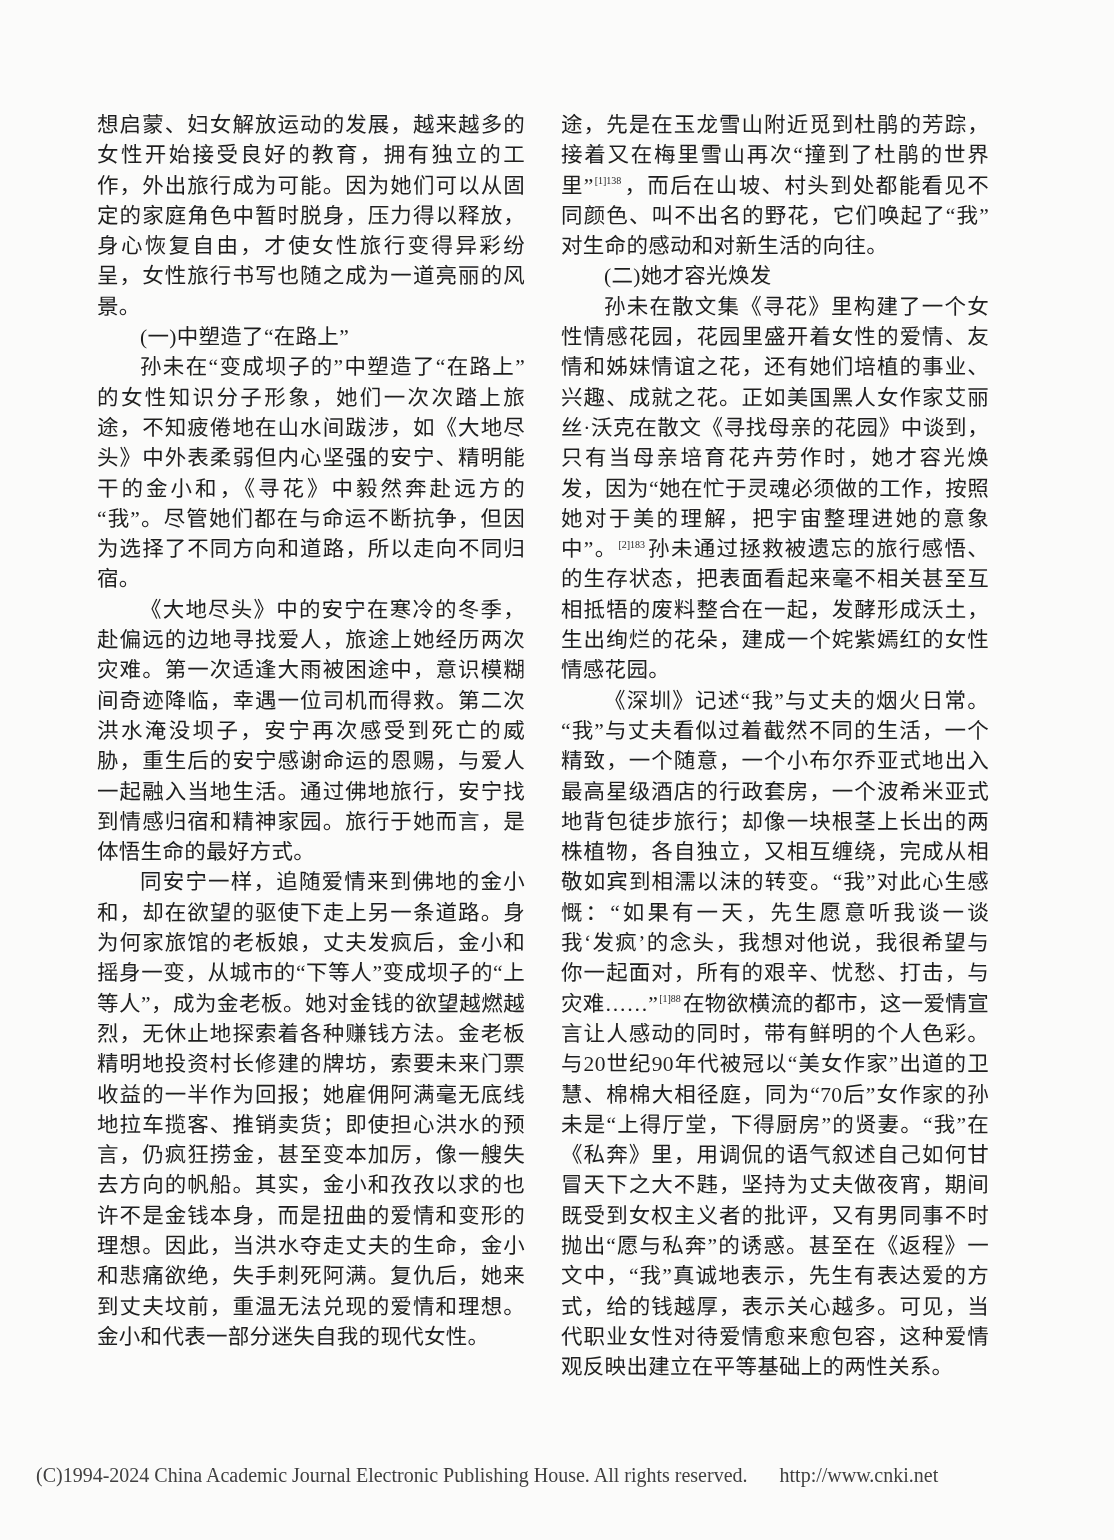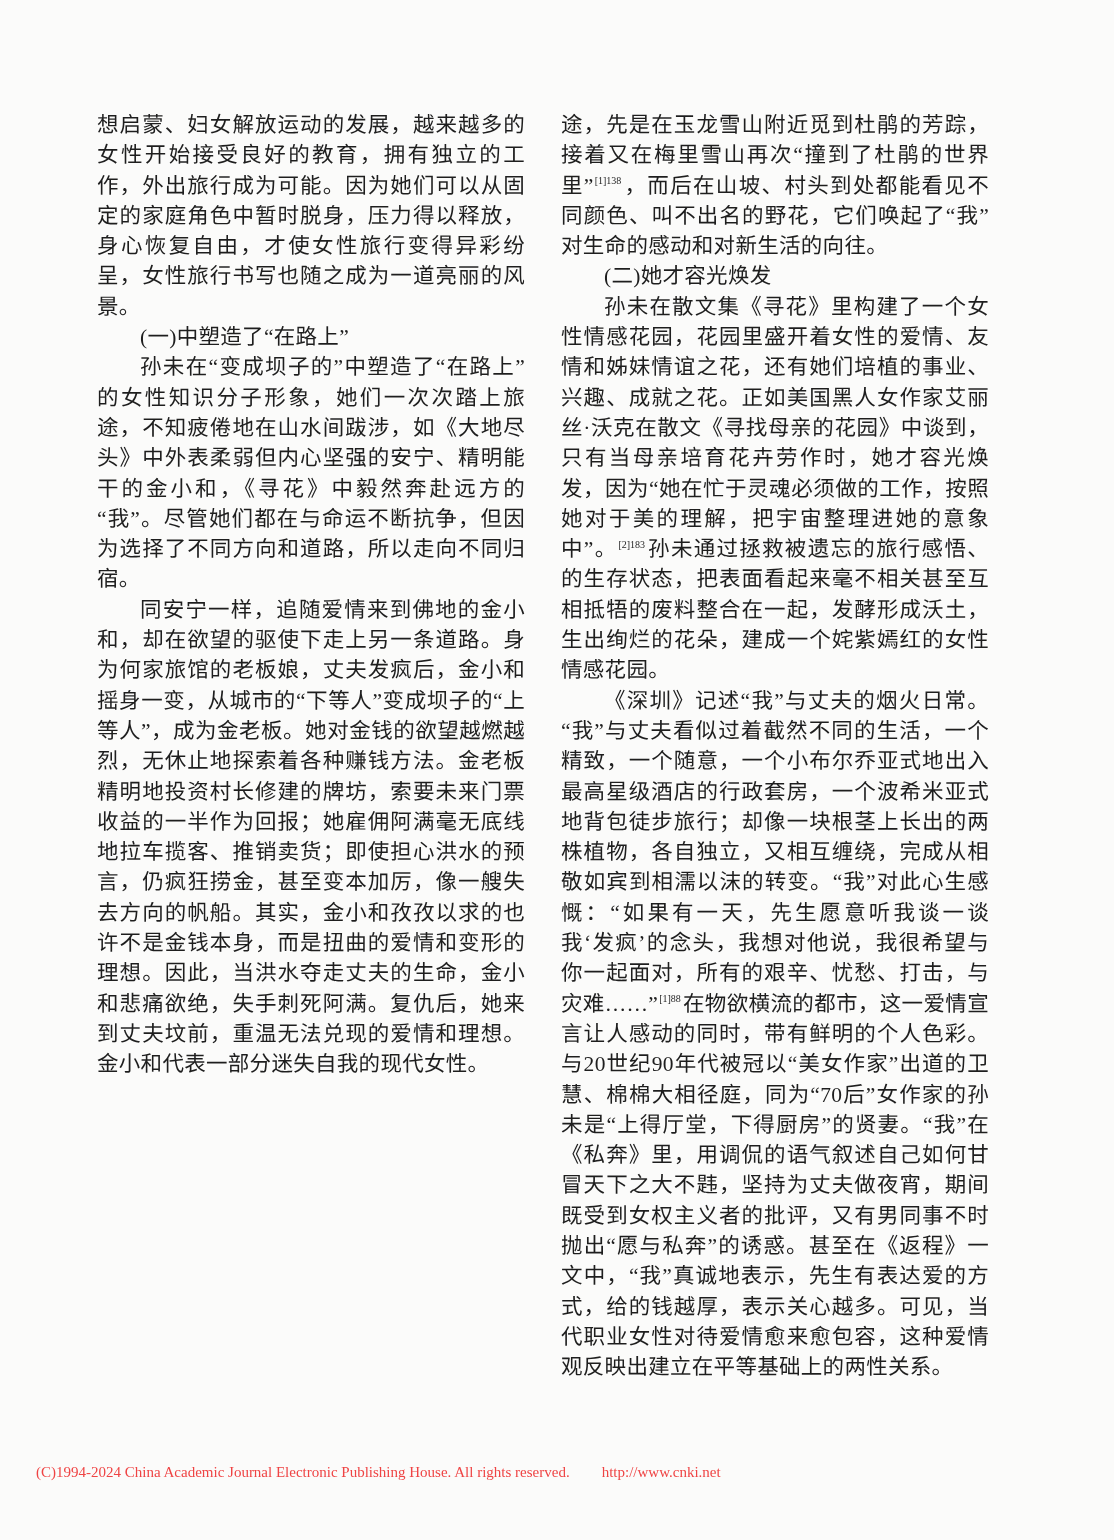--- a/index.html
+++ b/index.html
@@ -27,37 +27,38 @@
   .para.cont{text-indent:0;}
   .fnref{
     font-size:10px;
     line-height:0;
     vertical-align:super;
     letter-spacing:0;
     margin:0 2px 0 1px;
   }
   .footer{
     position:absolute;left:36px;top:1464px;width:1060px;
-    color:#ef4444;
-    font-size:15px;
+    color:#404040;
+    font-size:20px;
     white-space:nowrap;
   }
   .footer .url{margin-left:32px;}
 </style>
 </head>
 <body>
 
 <div class="page">
 
   <div class="content">
 
     <div class="col">
       <p class="para cont">想启蒙、妇女解放运动的发展，越来越多的女性开始接受良好的教育，拥有独立的工作，外出旅行成为可能。因为她们可以从固定的家庭角色中暂时脱身，压力得以释放，身心恢复自由，才使女性旅行变得异彩纷呈，女性旅行书写也随之成为一道亮丽的风景。</p>
       <p class="para">(一)中塑造了“在路上”</p>
       <p class="para">孙未在“变成坝子的”中塑造了“在路上”的女性知识分子形象，她们一次次踏上旅途，不知疲倦地在山水间跋涉，如《大地尽头》中外表柔弱但内心坚强的安宁、精明能干的金小和，《寻花》中毅然奔赴远方的“我”。尽管她们都在与命运不断抗争，但因为选择了不同方向和道路，所以走向不同归宿。</p>
+      <p class="para">《大地尽头》中的安宁在寒冷的冬季，赴偏远的边地寻找爱人，旅途上她经历两次灾难。第一次适逢大雨被困途中，意识模糊间奇迹降临，幸遇一位司机而得救。第二次洪水淹没坝子，安宁再次感受到死亡的威胁，重生后的安宁感谢命运的恩赐，与爱人一起融入当地生活。通过佛地旅行，安宁找到情感归宿和精神家园。旅行于她而言，是体悟生命的最好方式。</p>
       <p class="para">同安宁一样，追随爱情来到佛地的金小和，却在欲望的驱使下走上另一条道路。身为何家旅馆的老板娘，丈夫发疯后，金小和摇身一变，从城市的“下等人”变成坝子的“上等人”，成为金老板。她对金钱的欲望越燃越烈，无休止地探索着各种赚钱方法。金老板精明地投资村长修建的牌坊，索要未来门票收益的一半作为回报；她雇佣阿满毫无底线地拉车揽客、推销卖货；即使担心洪水的预言，仍疯狂捞金，甚至变本加厉，像一艘失去方向的帆船。其实，金小和孜孜以求的也许不是金钱本身，而是扭曲的爱情和变形的理想。因此，当洪水夺走丈夫的生命，金小和悲痛欲绝，失手刺死阿满。复仇后，她来到丈夫坟前，重温无法兑现的爱情和理想。金小和代表一部分迷失自我的现代女性。</p>
 
     </div>
 
     <div class="col">
       <p class="para cont"><span>途，先是在玉龙雪山附近觅到杜鹃的芳踪，接着又在梅里雪山再次“撞到了杜鹃的世界里”</span><sup class="fnref">[1]138</sup><span>，而后在山坡、村头到处都能看见不同颜色、叫不出名的野花，它们唤起了“我”对生命的感动和对新生活的向往。</span></p>
       <p class="para">(二)她才容光焕发</p>
       <p class="para"><span>孙未在散文集《寻花》里构建了一个女性情感花园，花园里盛开着女性的爱情、友情和姊妹情谊之花，还有她们培植的事业、兴趣、成就之花。正如美国黑人女作家艾丽丝·沃克在散文《寻找母亲的花园》中谈到，只有当母亲培育花卉劳作时，她才容光焕发，因为“她在忙于灵魂必须做的工作，按照她对于美的理解，把宇宙整理进她的意象中”。</span><sup class="fnref">[2]183</sup><span>孙未通过拯救被遗忘的旅行感悟、的生存状态，把表面看起来毫不相关甚至互相抵牾的废料整合在一起，发酵形成沃土，生出绚烂的花朵，建成一个姹紫嫣红的女性情感花园。</span></p>
       <p class="para"><span>《深圳》记述“我”与丈夫的烟火日常。“我”与丈夫看似过着截然不同的生活，一个精致，一个随意，一个小布尔乔亚式地出入最高星级酒店的行政套房，一个波希米亚式地背包徒步旅行；却像一块根茎上长出的两株植物，各自独立，又相互缠绕，完成从相敬如宾到相濡以沫的转变。“我”对此心生感慨：“如果有一天，先生愿意听我谈一谈我‘发疯’的念头，我想对他说，我很希望与你一起面对，所有的艰辛、忧愁、打击，与灾难……”</span><sup class="fnref">[1]88</sup><span>在物欲横流的都市，这一爱情宣言让人感动的同时，带有鲜明的个人色彩。与20世纪90年代被冠以“美女作家”出道的卫慧、棉棉大相径庭，同为“70后”女作家的孙未是“上得厅堂，下得厨房”的贤妻。“我”在《私奔》里，用调侃的语气叙述自己如何甘冒天下之大不韪，坚持为丈夫做夜宵，期间既受到女权主义者的批评，又有男同事不时抛出“愿与私奔”的诱惑。甚至在《返程》一文中，“我”真诚地表示，先生有表达爱的方式，给的钱越厚，表示关心越多。可见，当代职业女性对待爱情愈来愈包容，这种爱情观反映出建立在平等基础上的两性关系。</span></p>
 

